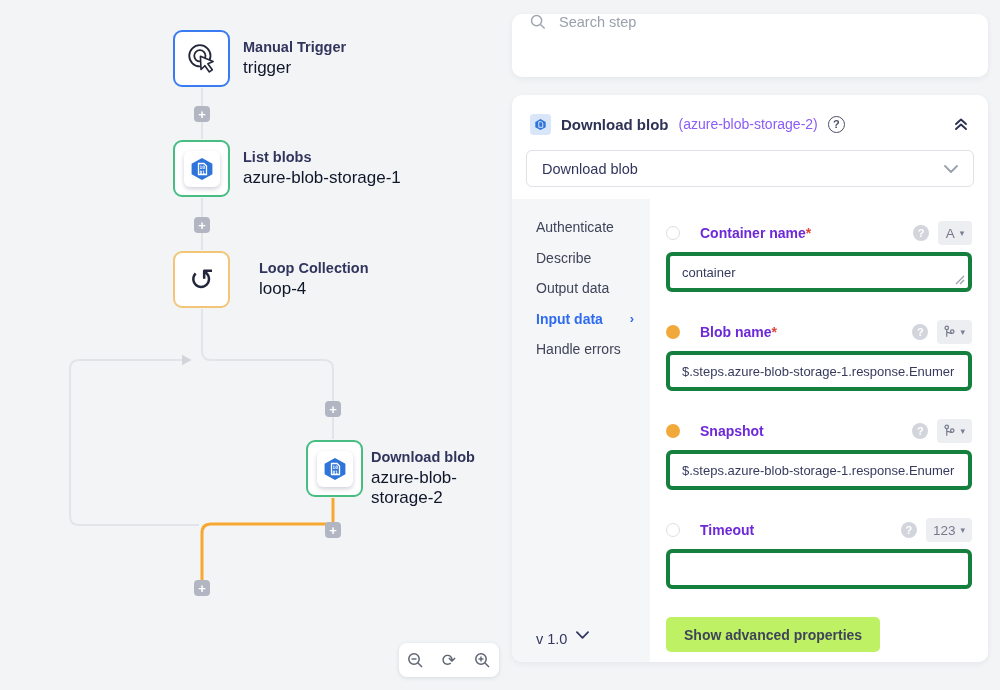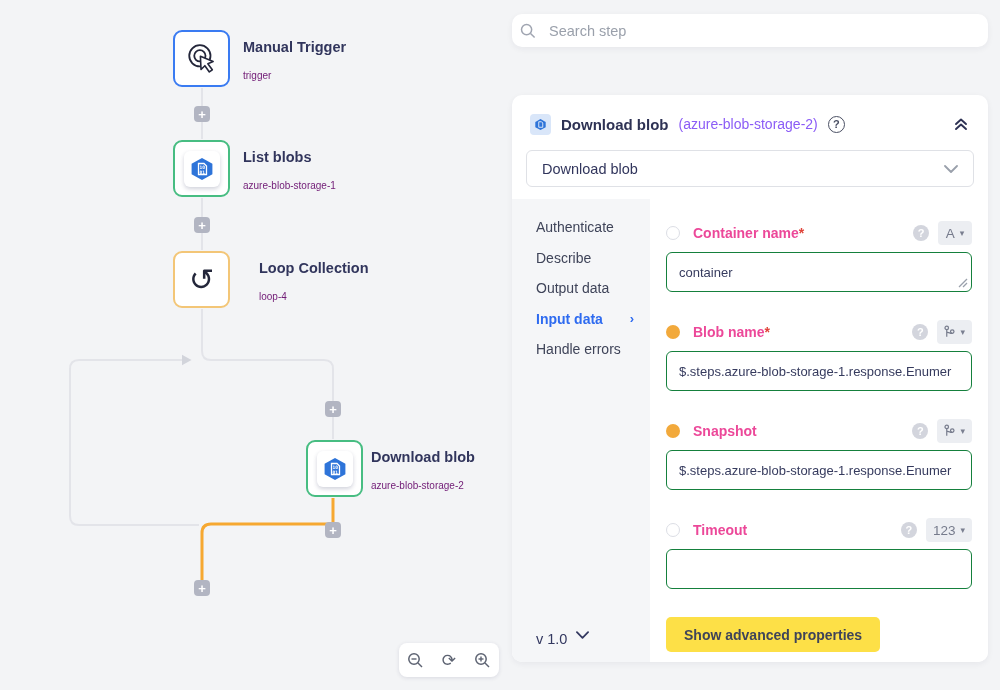--- a/index.html
+++ b/index.html
@@ -17,21 +17,21 @@
   .canvas { position:absolute; left:0; top:0; width:510px; height:501px; }
   .edges  { position:absolute; left:0; top:0; }
 
   .node {
     position:absolute; width:57px; height:57px; background:#fff;
     border:2px solid; border-radius:9px;
     display:flex; align-items:center; justify-content:center;
   }
   .node-label { position:absolute; line-height:20px; }
   .node-title { font-size:14.5px; font-weight:bold; color:#31355c; }
-  .node-sub   { font-size:10px; color:#701a75; margin-top:9px; }
+  .node-sub   { font-size:17px; color:#0f172a; margin-top:1px; }
 
   .azure-badge {
     width:36px; height:36px; border-radius:6px; background:#fff;
     box-shadow:0 2px 4px rgba(45,50,90,.22);
     display:flex; align-items:center; justify-content:center;
   }
   .loop-glyph { font-size:30px; line-height:30px; color:#23263a; }
 
   .plus-btn {
     position:absolute; width:16px; height:16px; border-radius:4px;
@@ -46,23 +46,23 @@
     display:flex; align-items:center; justify-content:space-around;
   }
   .zoom-toolbar .tbtn {
     width:30px; height:30px; border:none; background:transparent; color:#5d6372;
     display:flex; align-items:center; justify-content:center; cursor:pointer;
     font-size:17px;
   }
 
   
   .search-card {
-    position:absolute; left:512px; top:14px; width:476px; height:33px;
+    position:absolute; left:512px; top:14px; width:476px; height:63px;
     background:#fff; border-radius:10px; box-shadow:0 2px 6px rgba(30,35,70,.06);
-    display:flex; align-items:center; padding:0 8px; gap:13px;
+    display:flex; align-items:flex-start; padding:0 18px; gap:13px;
   }
   .search-card input {
     border:none; outline:none; flex:1; font-size:14.5px;
     font-family:"Liberation Sans", sans-serif; color:#3c415f; background:transparent;
   }
   .search-card input::placeholder { color:#9aa0ab; }
 
   .main-card {
     position:absolute; left:512px; top:95px; width:476px; height:567px;
     background:#fff; border-radius:10px; box-shadow:0 2px 6px rgba(30,35,70,.06);
@@ -110,47 +110,47 @@
 
   .content-col {
     flex:1; background:#fff; border-bottom-right-radius:10px;
     padding:22px 16px 10px; display:flex; flex-direction:column; min-width:0;
   }
   .fgroup { margin-bottom:28px; }
   .frow { height:24px; display:flex; align-items:center; margin-bottom:7px; }
   .status-circle { width:14px; height:14px; border-radius:50%; flex:0 0 auto; }
   .status-circle.empty  { background:#fff; border:1.5px solid #dcdee5; }
   .status-circle.filled { background:#f2a93b; }
-  .flabel { margin-left:13px; font-size:14px; font-weight:bold; color:#ec4899; }
+  .flabel { margin-left:20px; font-size:14px; font-weight:bold; color:#6d28d9; }
   .req    { color:#e0443a; font-weight:bold; font-size:14px; }
   .frow .spacer { flex:1; }
   .help-dot {
     width:16px; height:16px; border-radius:50%; background:#d3d5dd; color:#fff;
     font-size:11px; font-weight:bold; display:flex; align-items:center;
     justify-content:center; margin-right:9px; cursor:pointer;
   }
   .type-btn {
     min-width:34px; height:24px; background:#eceef2; border:none; border-radius:4px;
     display:flex; align-items:center; justify-content:center; gap:5px;
     color:#767b8c; font-size:13.5px; padding:0 7px; cursor:pointer;
     font-family:"Liberation Sans", sans-serif;
   }
   .type-btn .caret { font-size:9px; color:#7a7f90; }
   .finput {
-    height:40px; border:1px solid #15803d; border-radius:6px; position:relative;
+    height:40px; border:4px solid #15803d; border-radius:6px; position:relative;
     display:flex; align-items:center; padding:0 12px; background:#fff;
   }
   .finput input {
     border:none; outline:none; width:100%; font-size:13px; color:#363b5e;
     font-family:"Liberation Sans", sans-serif; background:transparent;
   }
   .resize-handle { position:absolute; right:3px; bottom:3px; }
   .advanced-btn {
     margin-top:auto; align-self:flex-start;
-    background:#fde047; border:none; border-radius:5px; height:36px; padding:0 18px;
+    background:#bef264; border:none; border-radius:5px; height:36px; padding:0 18px;
     font-size:14px; color:#3f4459; font-weight:bold; cursor:pointer;
     font-family:"Liberation Sans", sans-serif;
   }
 </style>
 </head>
 <body>
 
 <div class="canvas">
 
   <svg class="edges" width="510" height="690">

